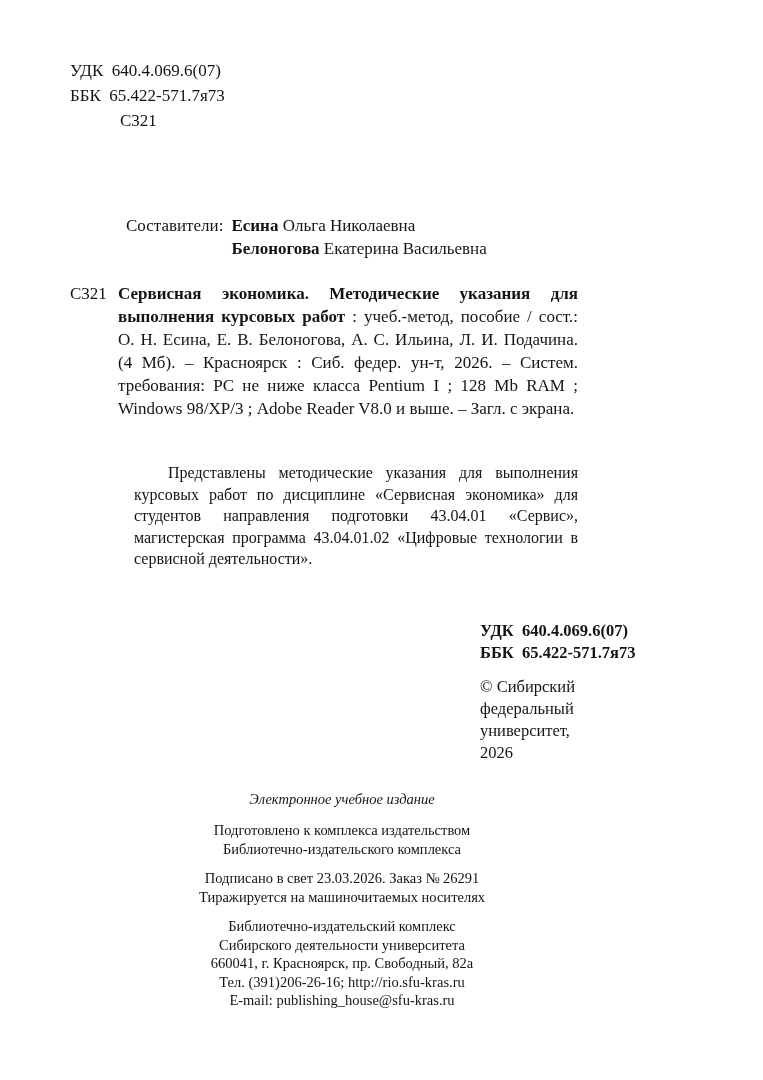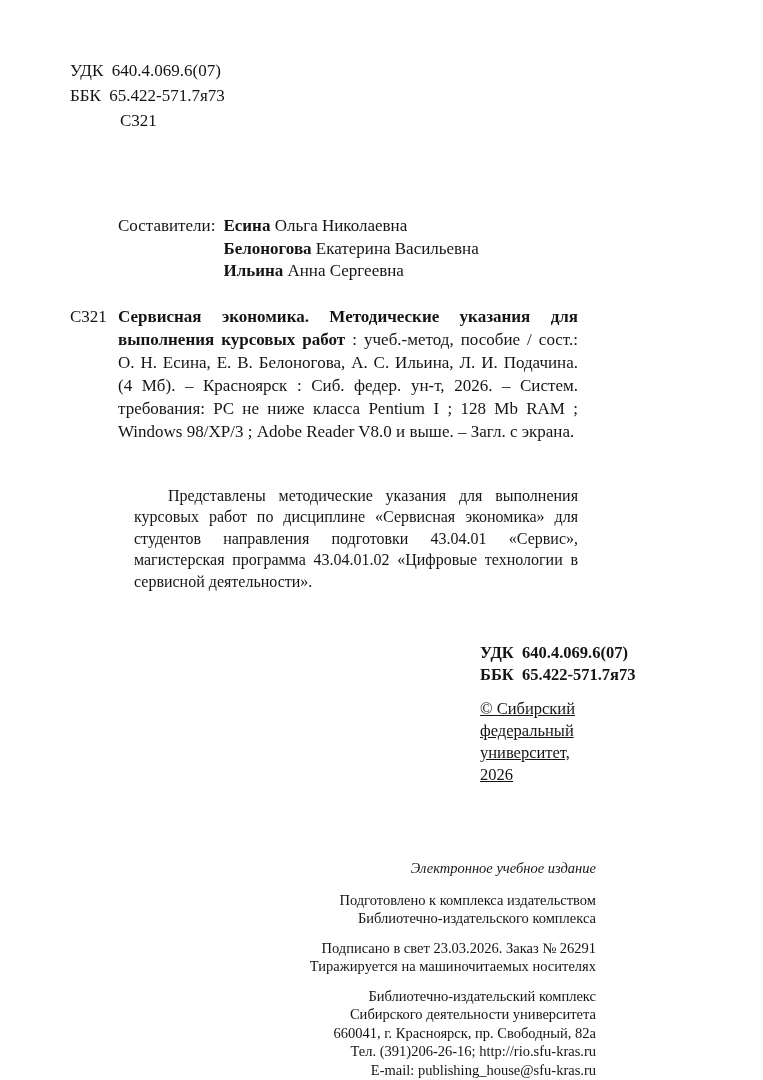--- a/index.html
+++ b/index.html
@@ -26,21 +26,21 @@
   .top-codes .code-line3 { margin-left: 50px; }
 
   
   .compilers {
     margin-top: 82px;
     margin-left: 48px;
     display: flex;
     align-items: flex-start;
     line-height: 22.5px;
   }
-  .compilers-label { margin-right: 8px; }
+  .compilers-label { margin-right: 8px; margin-left: 8px; }
 
   
   .entry {
     margin-top: 22px;
     margin-left: 48px;
     position: relative;
     text-align: justify;
     line-height: 23px;
   }
   .entry-code {
@@ -65,27 +65,26 @@
     margin-left: 410px;
     font-weight: bold;
     line-height: 22px;
     font-size: 16.5px;
   }
   .copyright {
     margin-top: 12px;
     margin-left: 410px;
     line-height: 22px;
     font-size: 16.5px;
-    text-decoration: underline;
   }
 
   
   .colophon {
-    margin-top: 73px;
-    text-align: right;
+    margin-top: 26px;
+    text-align: center;
     position: relative;
     left: 18px;
     font-size: 14.5px;
     line-height: 18.5px;
   }
   .colophon .edition-type {
     font-style: italic;
     margin-bottom: 13px;
   }
   .colophon .group { margin-bottom: 11px; }
@@ -99,21 +98,20 @@
     <div class="pre">УДК  640.4.069.6(07)</div>
     <div class="pre">ББК  65.422-571.7я73</div>
     <div class="code-line3">С321</div>
   </div>
 
   <div class="compilers">
     <div class="compilers-label">Составители:</div>
     <div class="compilers-names">
       <div><span class="b">Есина</span><span> Ольга Николаевна</span></div>
       <div><span class="b">Белоногова</span><span> Екатерина Васильевна</span></div>
-      <div><span class="b">Ильина</span><span> Анна Сергеевна</span></div>
     </div>
   </div>
 
   <div class="entry">
     <span class="entry-code">С321</span>
     <p class="entry-text"><b>Сервисная экономика. Методические указания для выполнения курсовых работ</b><span> : учеб.-метод, пособие / сост.: О. Н. Есина, Е. В. Белоногова, А. С. Ильина, Л. И. Подачина. (4 Мб). – Красноярск : Сиб. федер. ун-т, 2026. – Систем. требования: PC не ниже класса Pentium I ; 128 Mb RAM ; Windows 98/ХР/3 ; Adobe Reader V8.0 и выше. – Загл. с экрана.</span></p>
   </div>
 
   <p class="annotation">Представлены методические указания для выполнения курсовых работ по дисциплине «Сервисная экономика» для студентов направления подготовки 43.04.01 «Сервис», магистерская программа 43.04.01.02 «Цифровые технологии в сервисной деятельности».</p>
 

